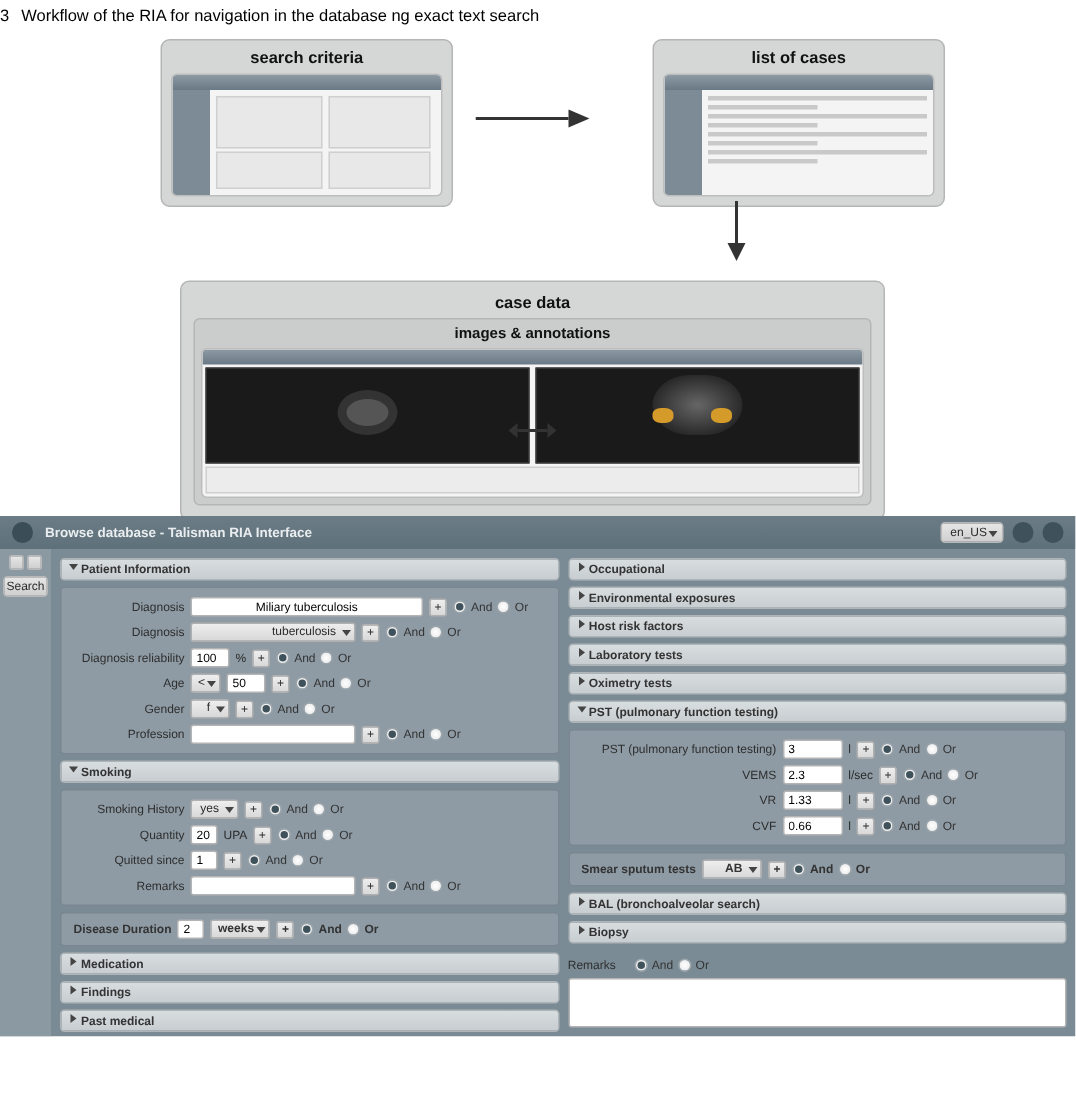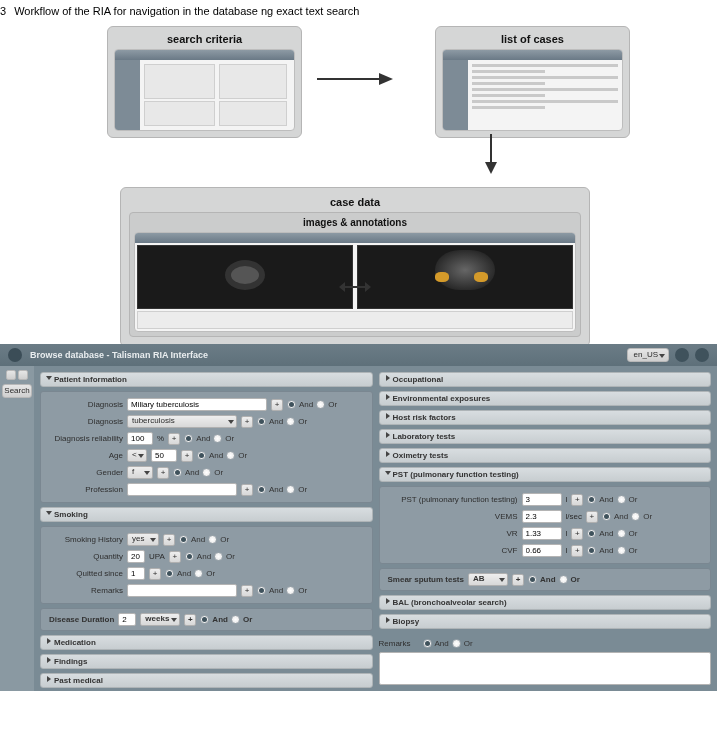--- a/index.html
+++ b/index.html
@@ -56,22 +56,22 @@
   .col  { flex:1; display:flex; flex-direction:column; gap:4px; min-width:0;}
 
   .section-hd { background:linear-gradient(#d8dde0,#c7cdd0); border:1px solid #aeb4b7; border-radius:3px; font-size:8px; font-weight:700; color:#333; padding:2px 6px; display:flex; gap:3px;}
   .section-hd .tri { width:0; height:0; border-top:3px solid transparent; border-bottom:3px solid transparent; border-left:4px solid #444; }
   .section-hd.open .tri { transform:rotate(90deg);}
   .panel { background:#8e9ba4; border:1px solid #7a8791; border-radius:3px; padding:6px 8px; display:flex; flex-direction:column; gap:4px;}
 
   .row { display:flex; align-items:center; gap:4px; font-size:8px; }
   .row .lbl { width:74px; text-align:right; color:#2e2e2e; flex-shrink:0;}
   .txt { background:#fff; border:1px solid #b4b4b4; border-radius:2px; height:13px; font-size:8px; padding:0 3px; }
-  .txt.w140{width:140px;} .txt.w110{width:110px;} .txt.w18{width:18px;} .txt.w26{width:26px;} .txt.w40{width:40px;}
-  .sel { background:linear-gradient(#eee,#d8d8d8); border:1px solid #b0b0b0; border-radius:2px; height:13px; font-size:8px; padding:0 12px 0 4px; display:inline-block; position:relative; }
+  .txt.w140{width:155px;text-align:center;} .txt.w110{width:110px;} .txt.w18{width:18px;} .txt.w26{width:26px;} .txt.w40{width:40px;}
+  .sel { background:linear-gradient(#eee,#d8d8d8); border:1px solid #b0b0b0; border-radius:2px; height:13px; font-size:8px; padding:0 12px 0 4px; display:inline-block; position:relative;text-align:right; }
   .sel .chev { position:absolute; right:2px; top:4px; width:0;height:0;border-left:3px solid transparent;border-right:3px solid transparent;border-top:4px solid #444;}
   .tinybtn { width:12px; height:12px; border-radius:2px; background:linear-gradient(#eee,#d8d8d8); border:1px solid #b0b0b0; text-align:center; font-size:8px; line-height:10px; }
   .radio { width:9px;height:9px;border-radius:50%;border:1px solid #9aa4ab;background:radial-gradient(#fff,#e5e5e5); flex-shrink:0;}
   .radio.on:after{content:"";display:block;width:5px;height:5px;background:#3f525c;border-radius:50%;margin:1px;}
   .andor { display:flex; gap:3px; align-items:center; color:#333; }
 
   .disease-row { background:#8e9ba4; border:1px solid #7a8791; border-radius:3px; padding:4px 8px; display:flex; align-items:center; gap:4px; font-size:8px; font-weight:700; color:#333;}
   .textarea { background:#fff; border:1px solid #b4b4b4; border-radius:2px; height:34px; }
 
 </style>

